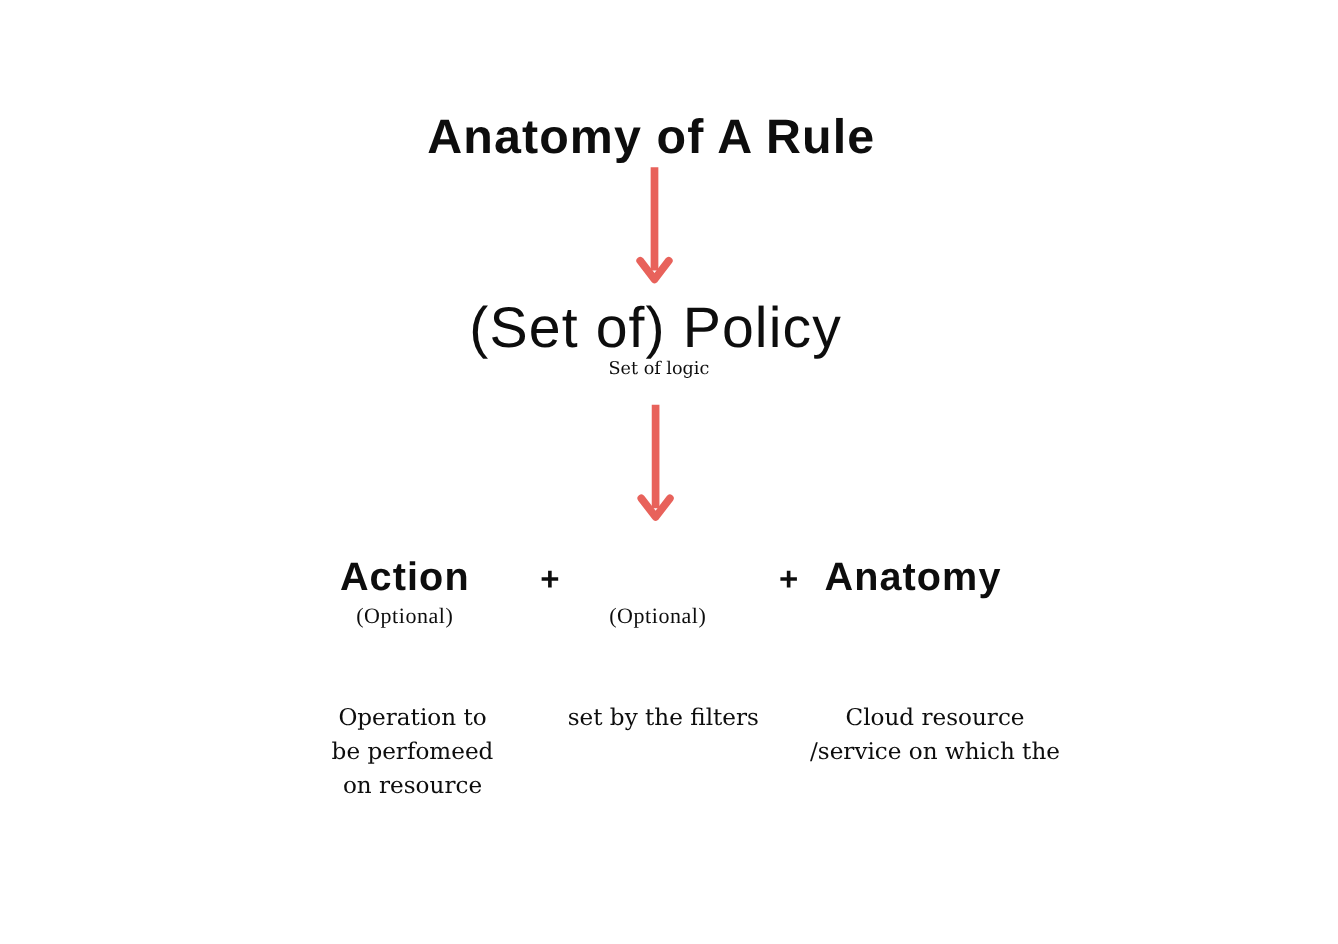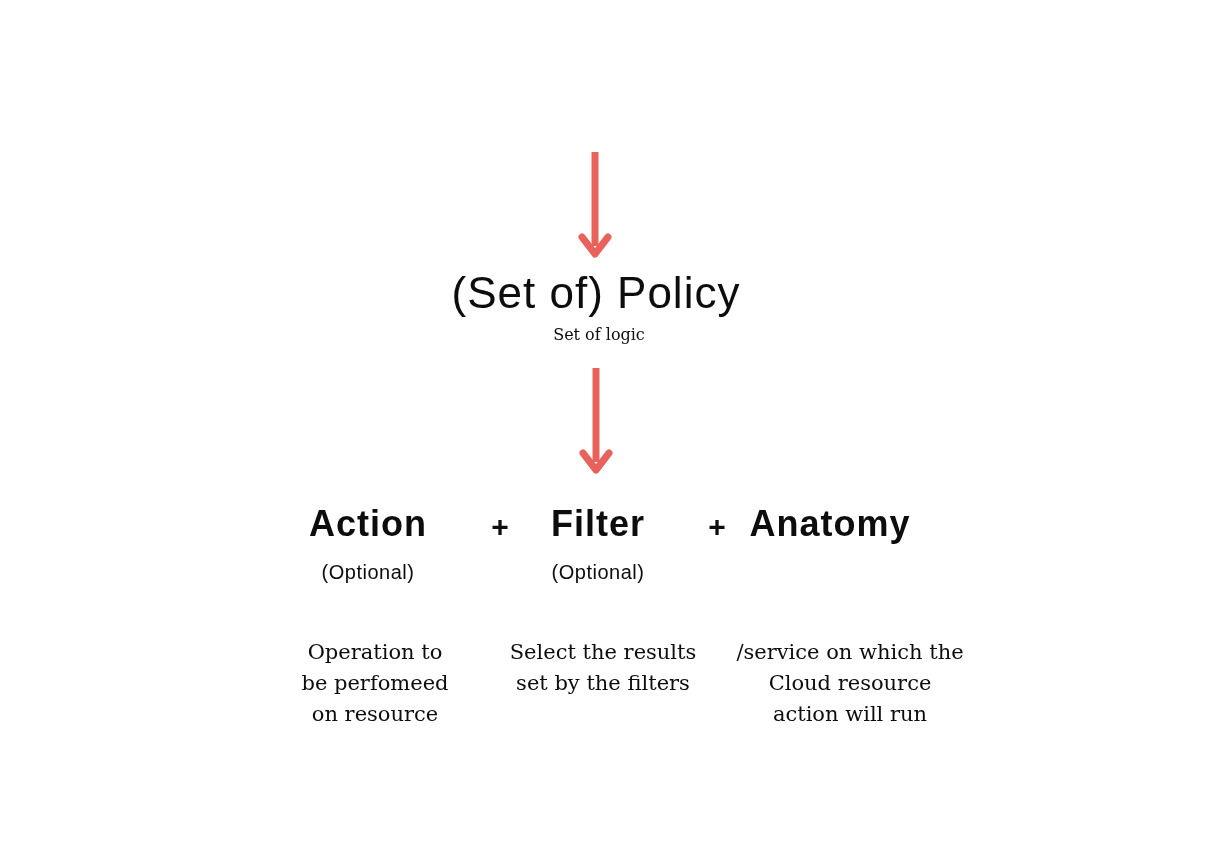--- a/index.html
+++ b/index.html
@@ -33,21 +33,21 @@
   }
   .arrow{
     position:absolute;
     transform:translateX(-50%);
   }
   .arrow-1{left:595px;top:150px;}
   .arrow-2{left:596px;top:366px;}
   .policy-label{
     left:596px;
     top:268px;
-    font-size:44px;
+    font-size:52px;
     font-weight:300;
     letter-spacing:1px;
   }
   .policy-sublabel{
     left:599px;
     top:325px;
     font-family:"DejaVu Serif",serif;
     font-size:16px;
     font-weight:500;
   }
@@ -62,81 +62,80 @@
   .label-resource{left:830px;}
   .plus{
     top:508px;
     font-size:30px;
     font-weight:700;
     line-height:38px;
   }
   .plus-1{left:500px;}
   .plus-2{left:717px;}
   .optional{
-    top:561px;
+    top:549px;
     font-size:20px;
     font-weight:300;
     letter-spacing:0.5px;
+    font-family:Liberation Serif, serif;
   }
   .optional-action{left:368px;}
   .optional-filter{left:598px;}
   .desc{
     top:637px;
     font-family:"DejaVu Serif",serif;
     font-size:21px;
     line-height:31px;
     font-weight:500;
   }
   .desc-action{left:375px;}
   .desc-filter{left:603px;}
   .desc-resource{left:850px;}
 </style>
 </head>
 <body>
 
 <div class="canvas">
 
+  <h1 class="centered title">Anatomy of A Rule</h1>
 
   <svg class="arrow arrow-1" width="44" height="112" viewBox="0 0 44 112" aria-hidden="true">
     <line x1="22" y1="2" x2="22" y2="96" stroke="var(--arrow-color)" stroke-width="7" stroke-linecap="butt"></line>
     <polyline points="9,87 22,104 35,87" fill="none" stroke="var(--arrow-color)" stroke-width="7" stroke-linecap="round" stroke-linejoin="round"></polyline>
   </svg>
 
   <div class="centered policy-label">(Set of) Policy</div>
   <div class="centered policy-sublabel">Set of logic</div>
 
   <svg class="arrow arrow-2" width="44" height="112" viewBox="0 0 44 112" aria-hidden="true">
     <line x1="22" y1="2" x2="22" y2="96" stroke="var(--arrow-color)" stroke-width="7" stroke-linecap="butt"></line>
     <polyline points="9,87 22,104 35,87" fill="none" stroke="var(--arrow-color)" stroke-width="7" stroke-linecap="round" stroke-linejoin="round"></polyline>
   </svg>
 
   <div class="centered component-label label-action">Action</div>
 
   <div class="centered plus plus-1">+</div>
 
-  <div class="centered component-label label-filter">Filter</div>
 
   <div class="centered plus plus-2">+</div>
 
   <div class="centered component-label label-resource">Anatomy</div>
 
   <div class="centered optional optional-action">(Optional)</div>
 
   <div class="centered optional optional-filter">(Optional)</div>
 
   <div class="centered desc desc-action">
     <div>Operation to</div>
     <div>be perfomeed</div>
     <div>on resource</div>
   </div>
 
   <div class="centered desc desc-filter">
-    <div>Select the results</div>
     <div>set by the filters</div>
   </div>
 
   <div class="centered desc desc-resource">
+    <div>Cloud resource</div>
     <div>/service on which the</div>
-    <div>Cloud resource</div>
-    <div>action will run</div>
   </div>
 
 </div>
 
 </body></html>

